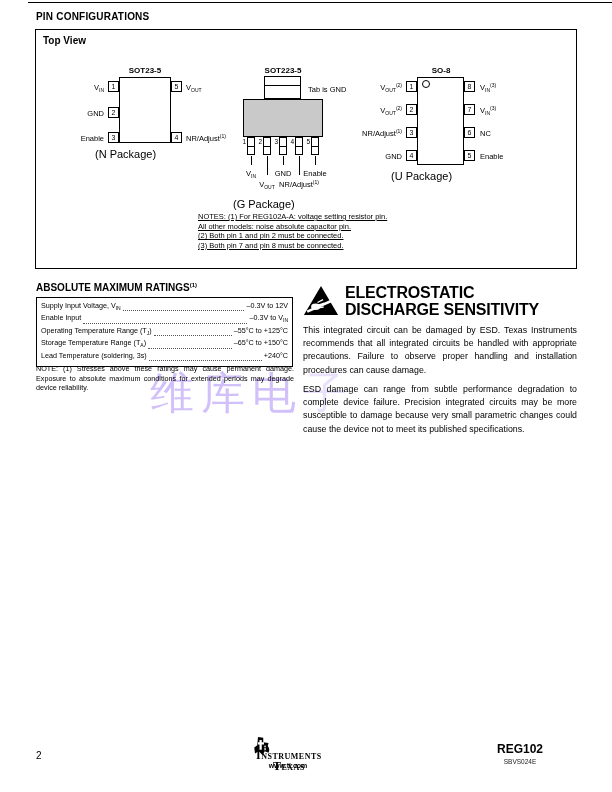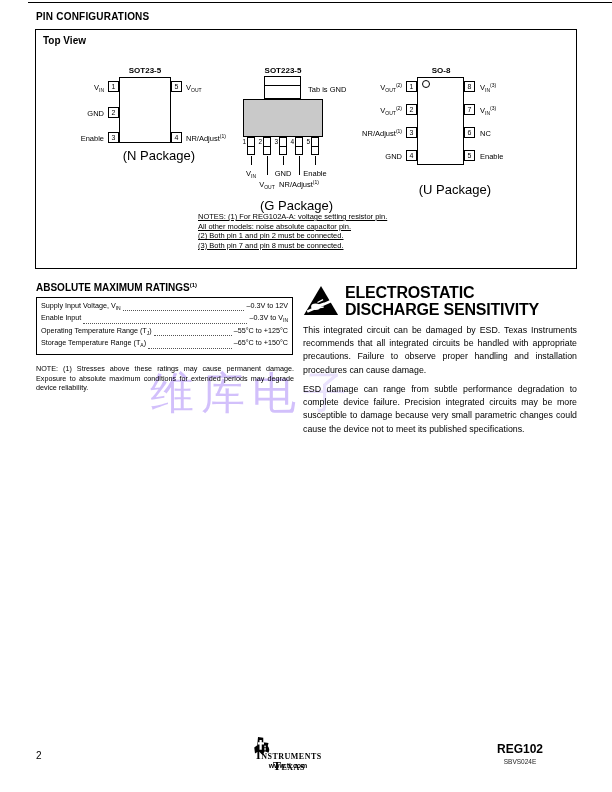--- a/index.html
+++ b/index.html
@@ -4,21 +4,21 @@
 <style>
   html,body{margin:0;padding:0;background:#fff;}
   #page{position:relative;width:612px;height:792px;background:#ffffff;
         font-family:"Liberation Sans",sans-serif;color:#000;overflow:hidden;}
   .abs{position:absolute;}
   .rule-top{left:28px;top:2px;width:584px;border-top:1px solid #000;height:0;}
   .h-main{font-size:10px;font-weight:bold;letter-spacing:.2px;}
   .pin-box-outer{left:35px;top:29px;width:540px;height:238px;border:1.5px solid #000;}
   .topview{left:7px;top:5px;font-size:10px;font-weight:bold;}
   .pkg-title{font-size:8px;font-weight:bold;text-align:center;width:100px;}
-  .pkg-caption{font-size:13px;text-align:right;width:100px;}
+  .pkg-caption{font-size:11px;text-align:left;width:100px;}
   .ic-body{border:1.5px solid #000;background:#fff;box-sizing:border-box;}
   .ic-body.gray{background:#c9c9c9;}
   .pin{width:11px;height:11px;border:1.2px solid #000;box-sizing:border-box;
        display:flex;align-items:center;justify-content:center;font-size:7px;background:#fff;}
   .plabel{font-size:7.5px;white-space:nowrap;}
   .plabel sub{font-size:5px;vertical-align:-2px;}
   .plabel sup{font-size:5px;vertical-align:3px;}
   .lbl-r{text-align:right;}
   .lbl-c{text-align:center;}
   .s223-pin{width:8px;height:18px;border:1px solid #000;box-sizing:border-box;background:#fff;}
@@ -169,21 +169,21 @@
     </div>
     <div class="abs plabel" style="left:444px;top:75px;">
       <span>V</span><sub>IN</sub><sup>(3)</sup>
     </div>
     <div class="abs plabel" style="left:444px;top:98px;">
       <span>NC</span><sub></sub><sup></sup>
     </div>
     <div class="abs plabel" style="left:444px;top:121px;">
       <span>Enable</span><sub></sub><sup></sup>
     </div>
-    <div class="abs pkg-caption" style="left:355px;top:152px;">(U Package)</div>
+    <div class="abs pkg-caption" style="left:355px;top:140px;">(U Package)</div>
 
     <div class="abs notes" style="left:162px;top:182px;">
       <div>NOTES: (1) For REG102A-A: voltage setting resistor pin.</div>
       <div>All other models: noise absolute capacitor pin.</div>
       <div>(2) Both pin 1 and pin 2 must be connected.</div>
       <div>(3) Both pin 7 and pin 8 must be connected.</div>
     </div>
   </div>
 
   <div class="abs watermark" style="left:150px;top:364px;">
@@ -206,20 +206,25 @@
     </div>
     <div class="amr-row">
       <span><span>Operating Temperature Range (T</span><sub>J</sub><span>)</span></span>
       <span class="dots"></span>
       <span><span>–55°C to +125°C</span><sub></sub></span>
     </div>
     <div class="amr-row">
       <span><span>Storage Temperature Range (T</span><sub>A</sub><span>)</span></span>
       <span class="dots"></span>
       <span><span>–65°C to +150°C</span><sub></sub></span>
+    </div>
+    <div class="amr-row">
+      <span><span>Lead Temperature (soldering, 3s)</span><sub></sub><span></span></span>
+      <span class="dots"></span>
+      <span><span>+240°C</span><sub></sub></span>
     </div>
   </div>
   <div class="abs amr-note" style="left:36px;top:364px;width:258px;">NOTE: (1) Stresses above these ratings may cause permanent damage. Exposure to absolute maximum conditions for extended periods may degrade device reliability.</div>
 
   <div class="abs" style="left:303px;top:285px;width:36px;height:31px;">
     <svg width="36" height="31" viewBox="0 0 40 34">
       <polygon points="20,1 39,33 1,33" fill="#000"></polygon>
       <rect x="3" y="21" width="36" height="3" fill="#fff" transform="rotate(-24 20 22)"></rect>
       <ellipse cx="14" cy="24" rx="5" ry="3.6" fill="#fff"></ellipse>
       <rect x="16" y="18.5" width="7" height="1.5" fill="#fff" transform="rotate(-28 16 19)"></rect>

